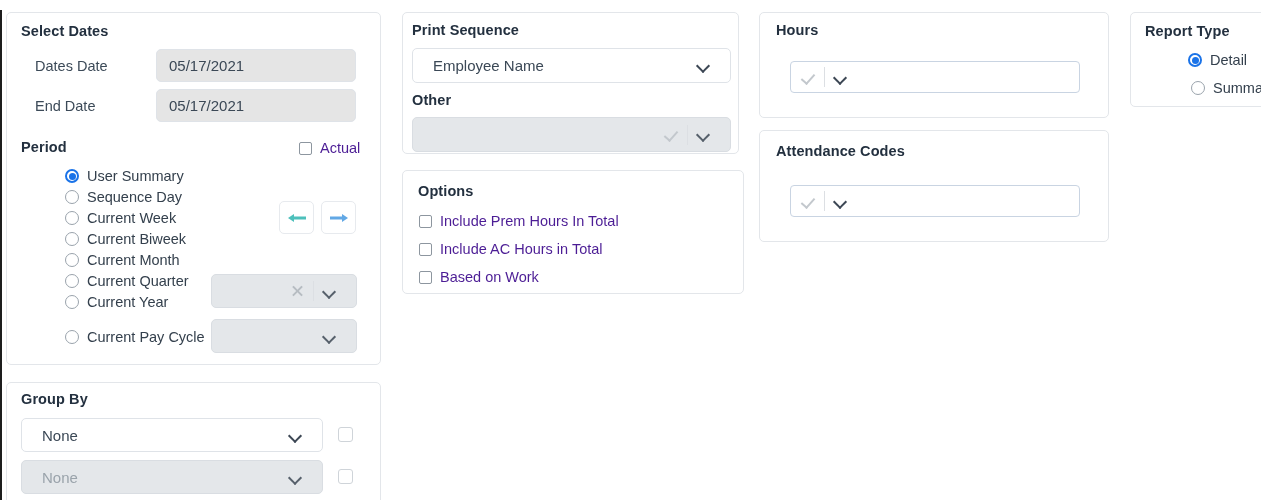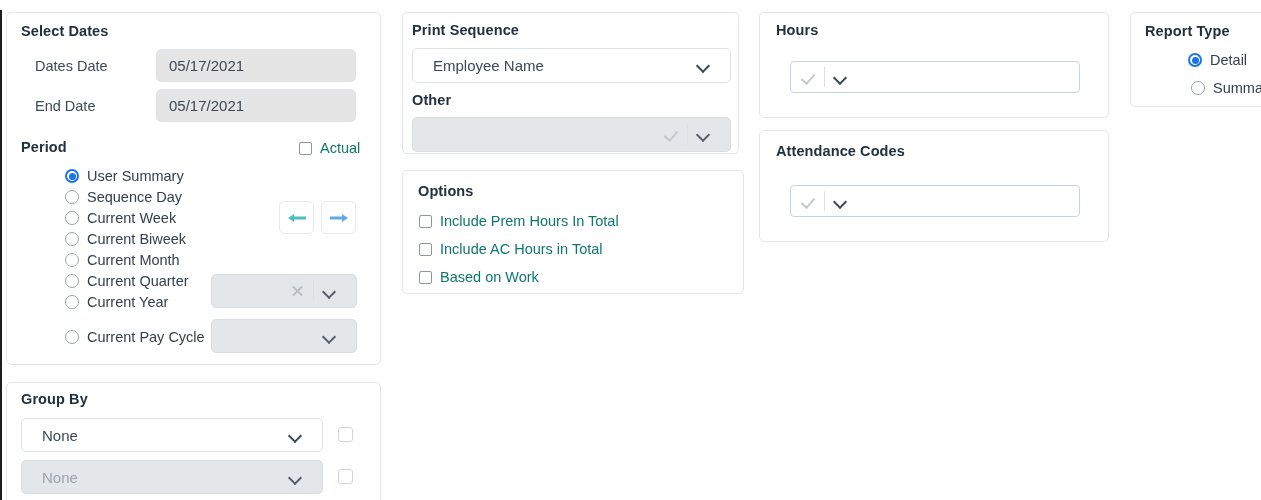--- a/index.html
+++ b/index.html
@@ -189,21 +189,21 @@
     background: #fff;
     box-sizing: border-box;
     flex: none;
     margin-right: 8px;
   }
   .checkbox.light {
     border-color: #cfd4d9;
     width: 15px; height: 15px;
     border-radius: 3px;
   }
-  .check-label { font-size: 14.5px; color: #0f766e; }
+  .check-label { font-size: 14.5px; color: #4c1d95; }
 
   
   .arrow-btn {
     position: absolute;
     width: 35px; height: 33px;
     border: 1px solid #e7eaee;
     border-radius: 5px;
     background: #fff;
     box-sizing: border-box;
     display: flex;

